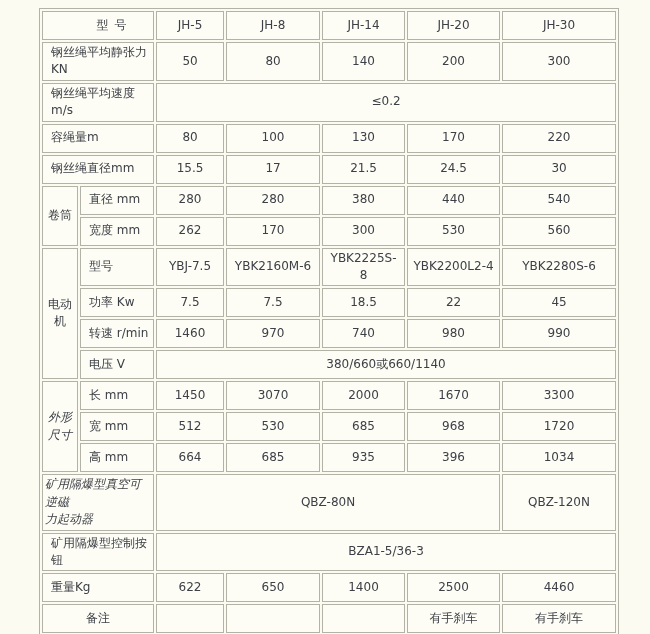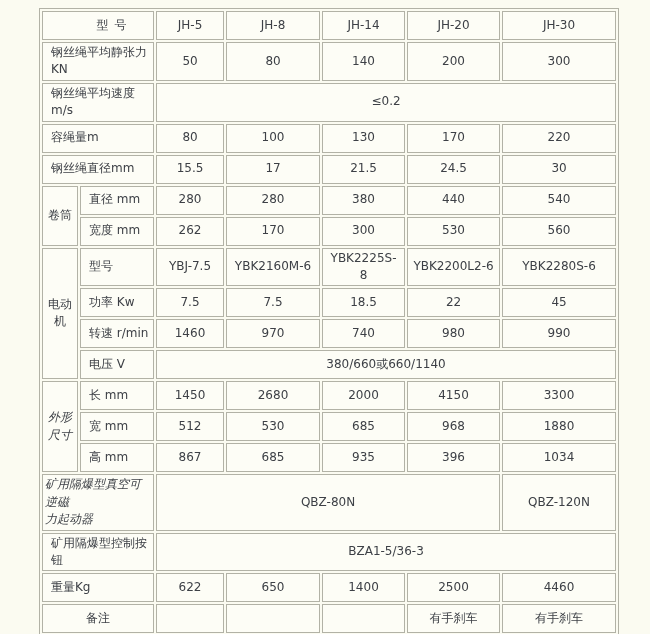--- a/index.html
+++ b/index.html
@@ -120,21 +120,21 @@
           <td class="">300</td>
           <td class="">530</td>
           <td class="">560</td>
         </tr>
         <tr>
           <td rowspan="4" class="">电动机</td>
           <td class="left">型号</td>
           <td class="">YBJ-7.5</td>
           <td class="">YBK2160M-6</td>
           <td class="">YBK2225S-8</td>
-          <td class="">YBK2200L2-6</td>
+          <td class="">YBK2200L2-4</td>
           <td class="">YBK2280S-6</td>
         </tr>
         <tr>
           <td class="left">功率 Kw</td>
           <td class="">7.5</td>
           <td class="">7.5</td>
           <td class="">18.5</td>
           <td class="">22</td>
           <td class="">45</td>
         </tr>
@@ -148,36 +148,36 @@
         </tr>
         <tr>
           <td class="left">电压 V</td>
           <td colspan="5" class="">380/660或660/1140</td>
         </tr>
         <tr>
           <td rowspan="3" class=" pre">外形
 尺寸</td>
           <td class="left">长 mm</td>
           <td class="">1450</td>
-          <td class="">2680</td>
+          <td class="">3070</td>
           <td class="">2000</td>
-          <td class="">4150</td>
+          <td class="">1670</td>
           <td class="">3300</td>
         </tr>
         <tr>
           <td class="left">宽 mm</td>
           <td class="">512</td>
           <td class="">530</td>
           <td class="">685</td>
           <td class="">968</td>
-          <td class="">1880</td>
+          <td class="">1720</td>
         </tr>
         <tr>
           <td class="left">高 mm</td>
-          <td class="">867</td>
+          <td class="">664</td>
           <td class="">685</td>
           <td class="">935</td>
           <td class="">396</td>
           <td class="">1034</td>
         </tr>
         <tr class="tall">
           <td colspan="2" class="left pre">矿用隔爆型真空可逆磁
 力起动器</td>
           <td colspan="4" class="">QBZ-80N</td>
           <td class="">QBZ-120N</td>

